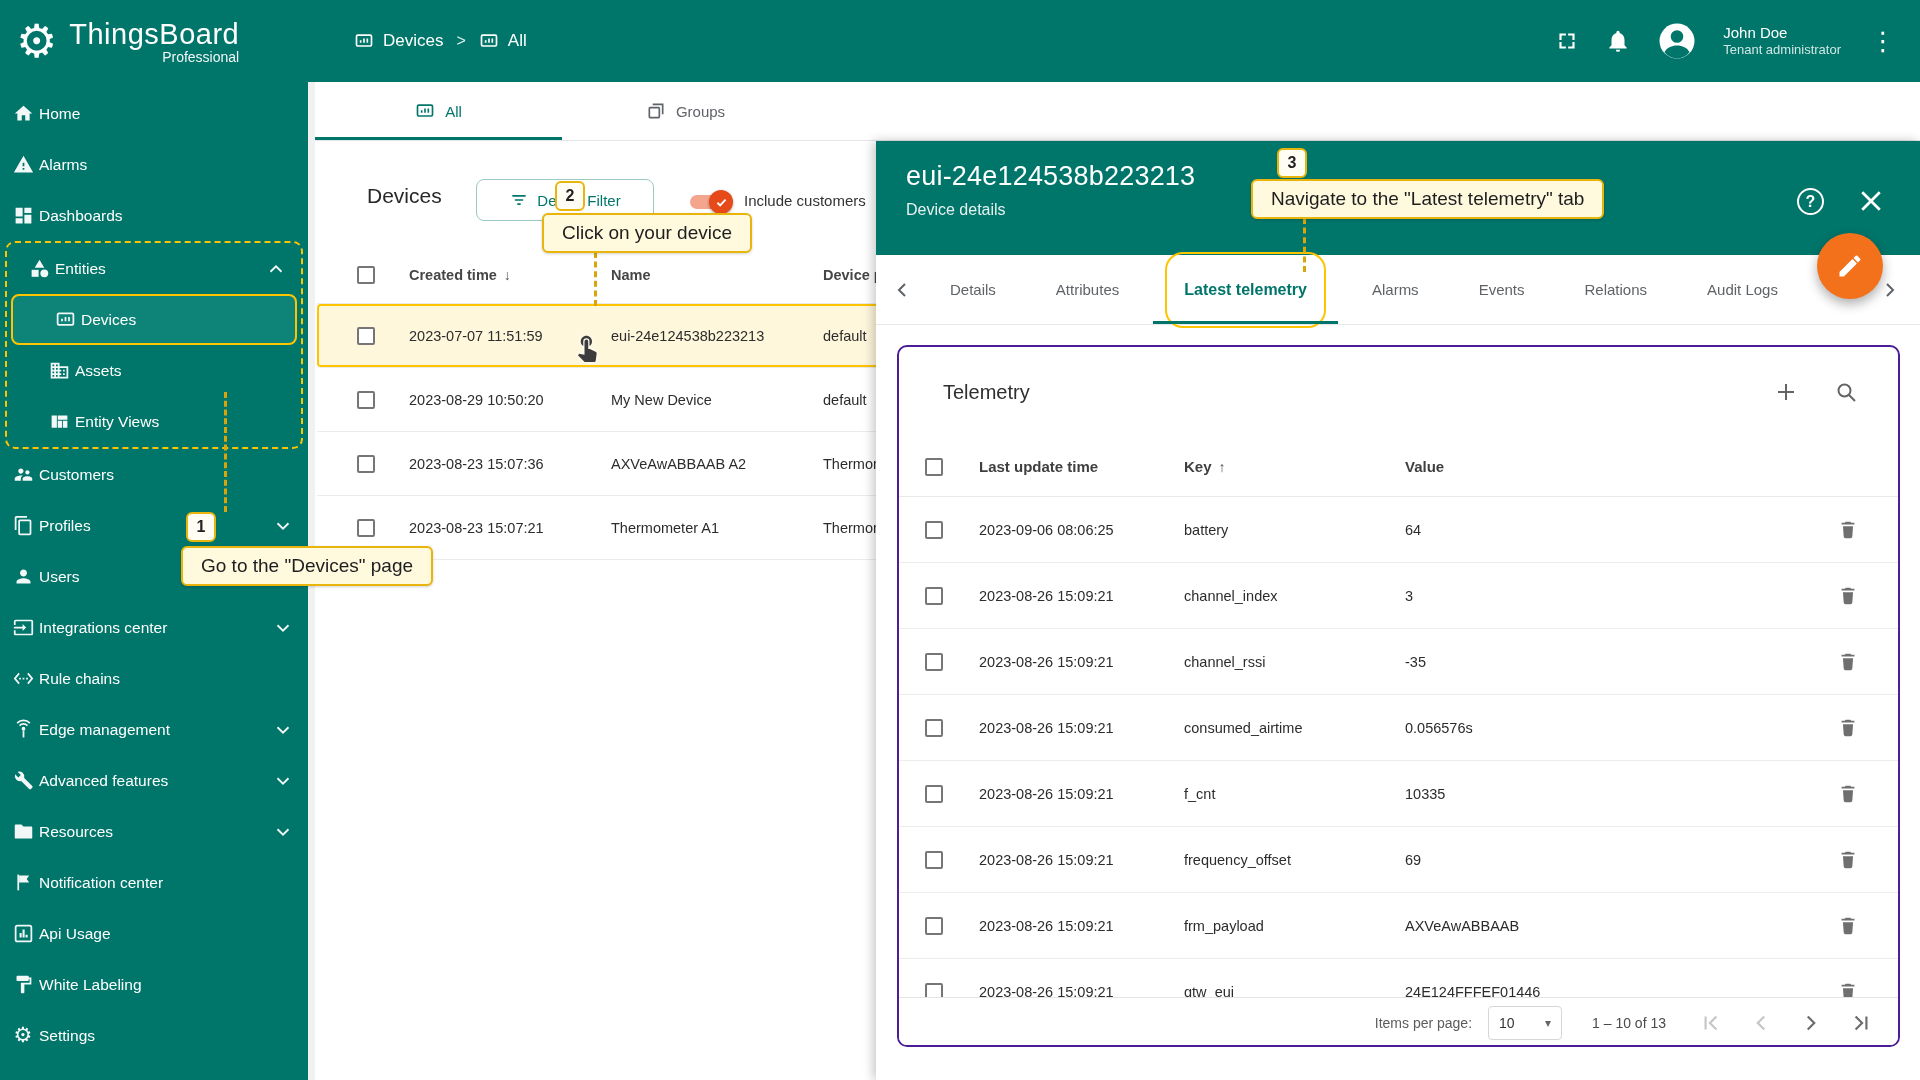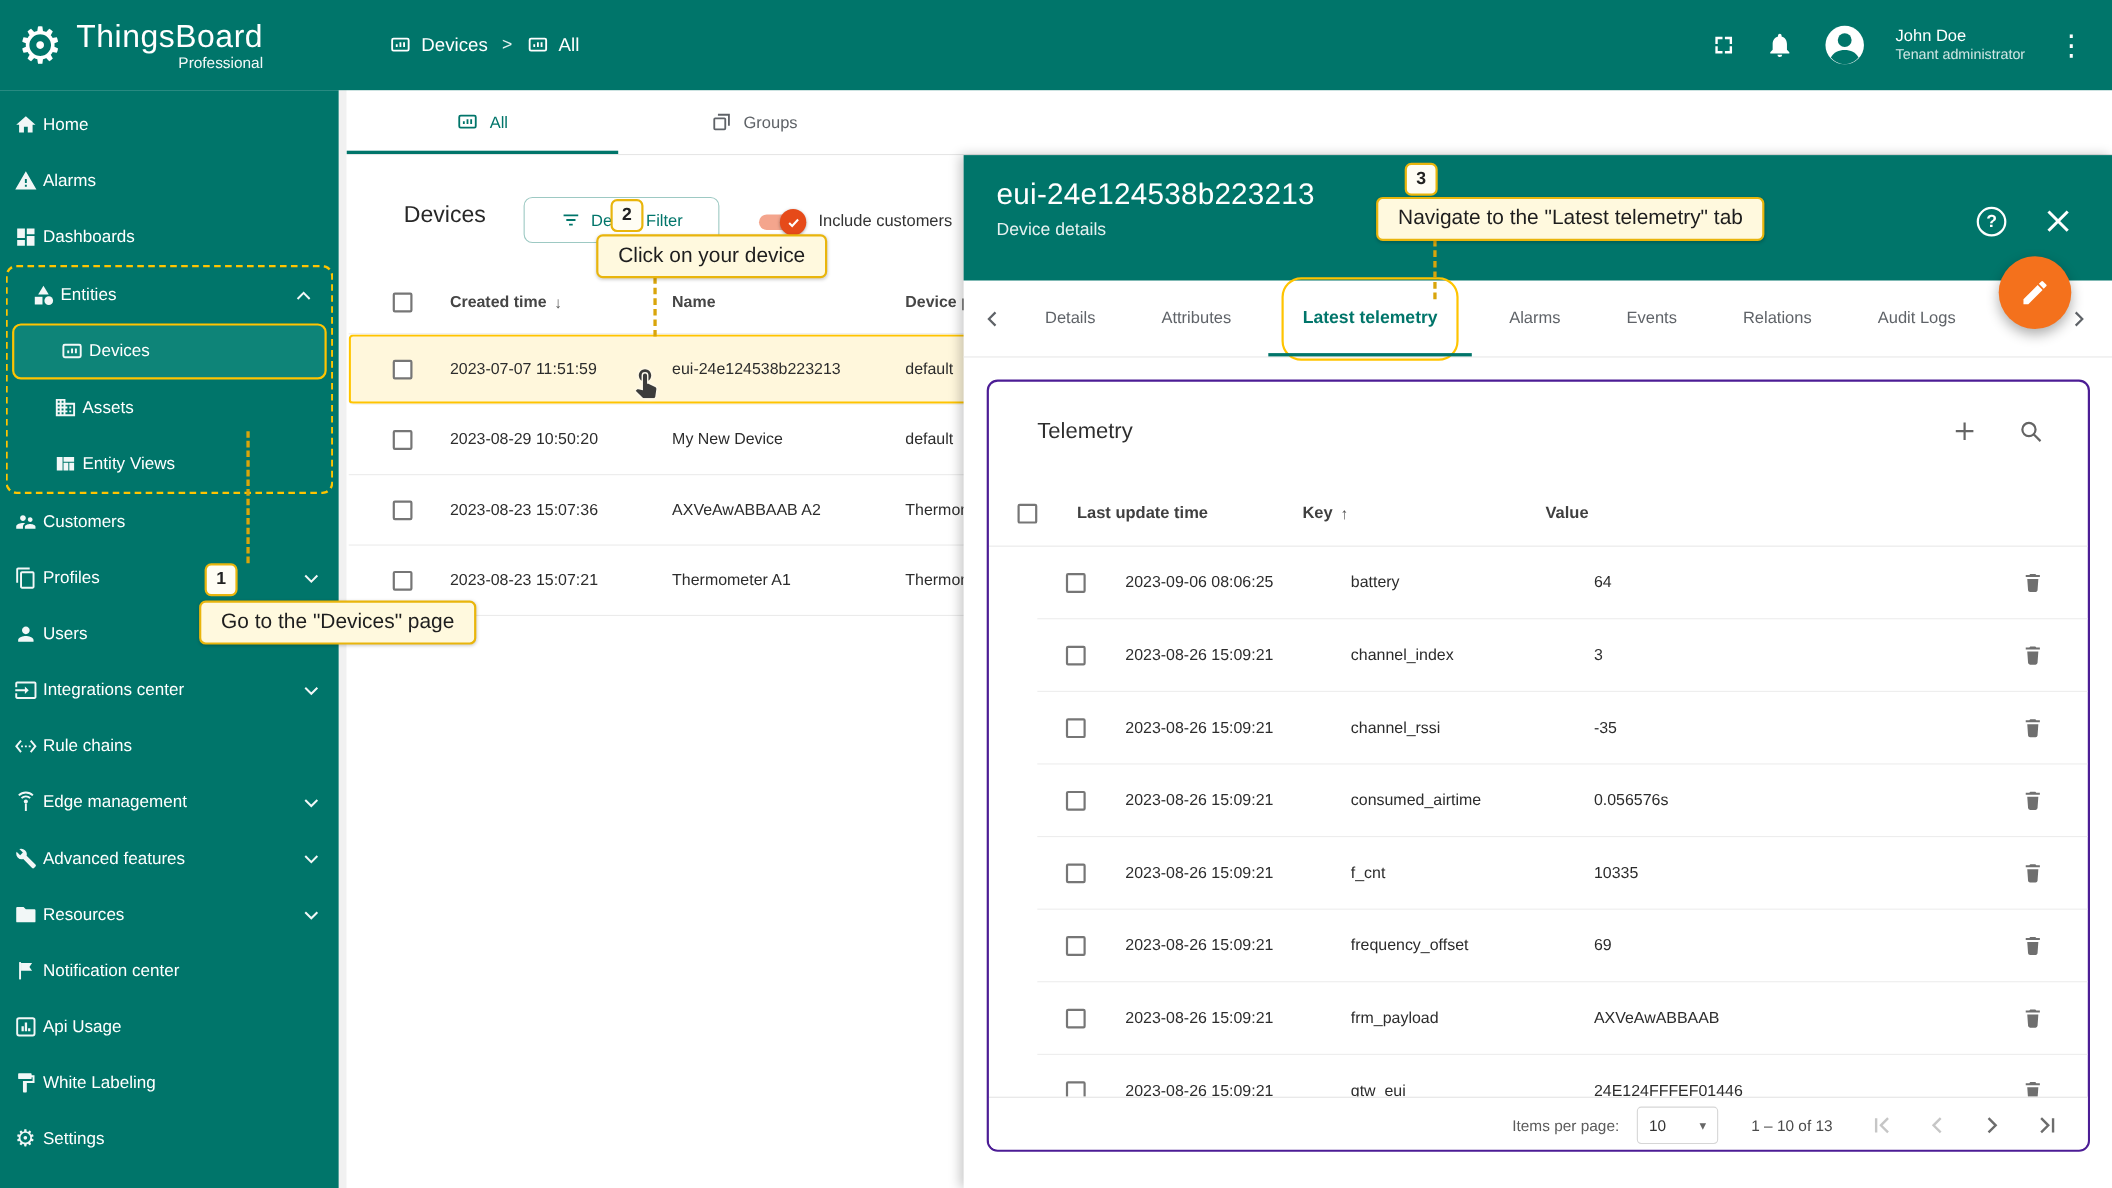--- a/index.html
+++ b/index.html
@@ -87,21 +87,21 @@
   .fab svg { width:28px; height:28px; }
 
   .telemetry-card { position:absolute; left:21px; top:204px; width:1003px; height:702px; border:2px solid #4c1d95; border-radius:10px; overflow:hidden; background:#fff; }
   .card-head { height:90px; display:flex; align-items:center; padding:0 40px 0 44px; }
   .card-title { font-size:20px; font-weight:500; color:#2f2f2f; }
   .card-actions { margin-left:auto; display:flex; gap:36px; color:#646464; align-items:center; }
   .card-actions svg { width:24px; height:24px; }
   .tt-head, .tt-row { display:grid; grid-template-columns:54px 205px 221px 1fr 56px; align-items:center; padding:0 22px 0 26px; }
   .tt-head { height:60px; font-size:15px; font-weight:700; color:#3f3f3f; border-bottom:1px solid #e9e9e9; }
   .tt-rows { height:500px; overflow:hidden; }
-  .tt-row { height:66px; border-bottom:1px solid #ededed; font-size:14.5px; color:#2c2c2c;margin-left:44px; }
+  .tt-row { height:66px; border-bottom:1px solid #ededed; font-size:14.5px; color:#2c2c2c; }
   .trash-btn { color:#6f6f6f; width:22px; height:22px; justify-self:center; }
   .trash-btn svg { width:22px; height:22px; }
   .card-footer { height:50px; border-top:1px solid #e4e4e4; display:flex; align-items:center; justify-content:flex-end; font-size:14px; color:#5c5c5c; padding-right:24px; background:#fff; position:relative; z-index:2; }
   .ipp-select { margin:0 30px 0 16px; width:74px; height:34px; border:1px solid #d6d6d6; border-radius:4px; display:flex; align-items:center; justify-content:space-between; padding:0 10px; color:#333; }
   .caret { font-size:12px; color:#666; }
   .range-label { margin-right:32px; color:#4a4a4a; }
   .pg { display:flex; gap:24px; align-items:center; }
   .pg span { width:26px; height:26px; display:flex; align-items:center; justify-content:center; }
   .pg svg { width:26px; height:26px; }
   .pg .disabled { color:#c6c6c6; }

